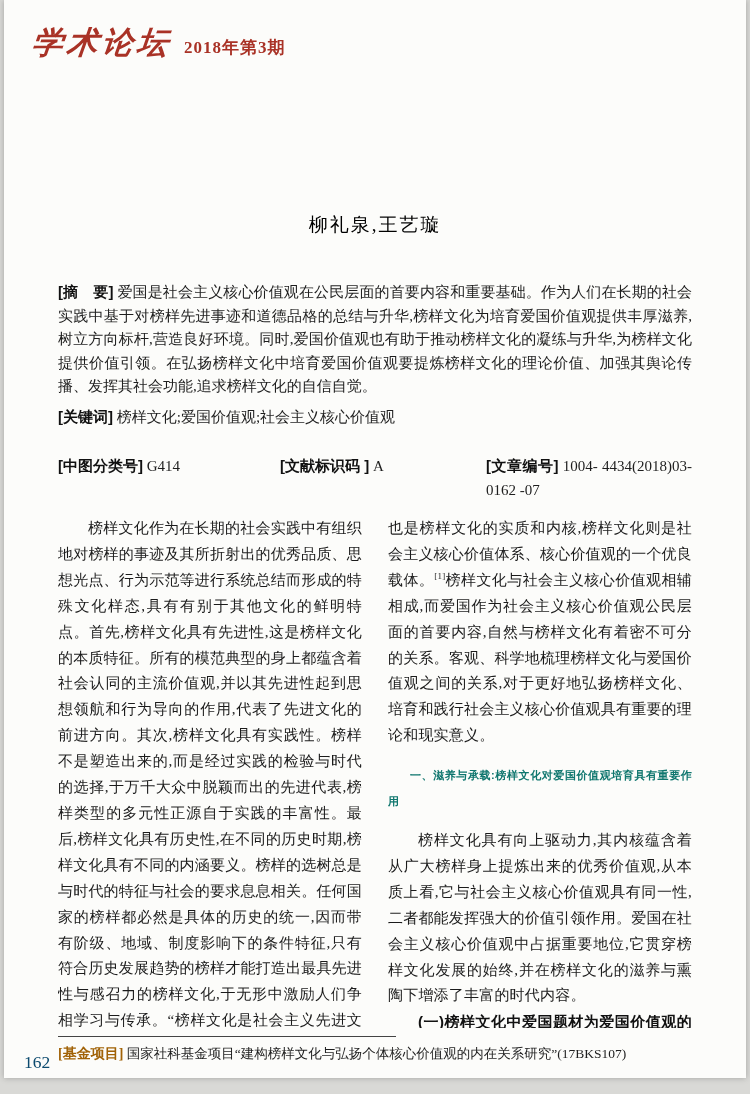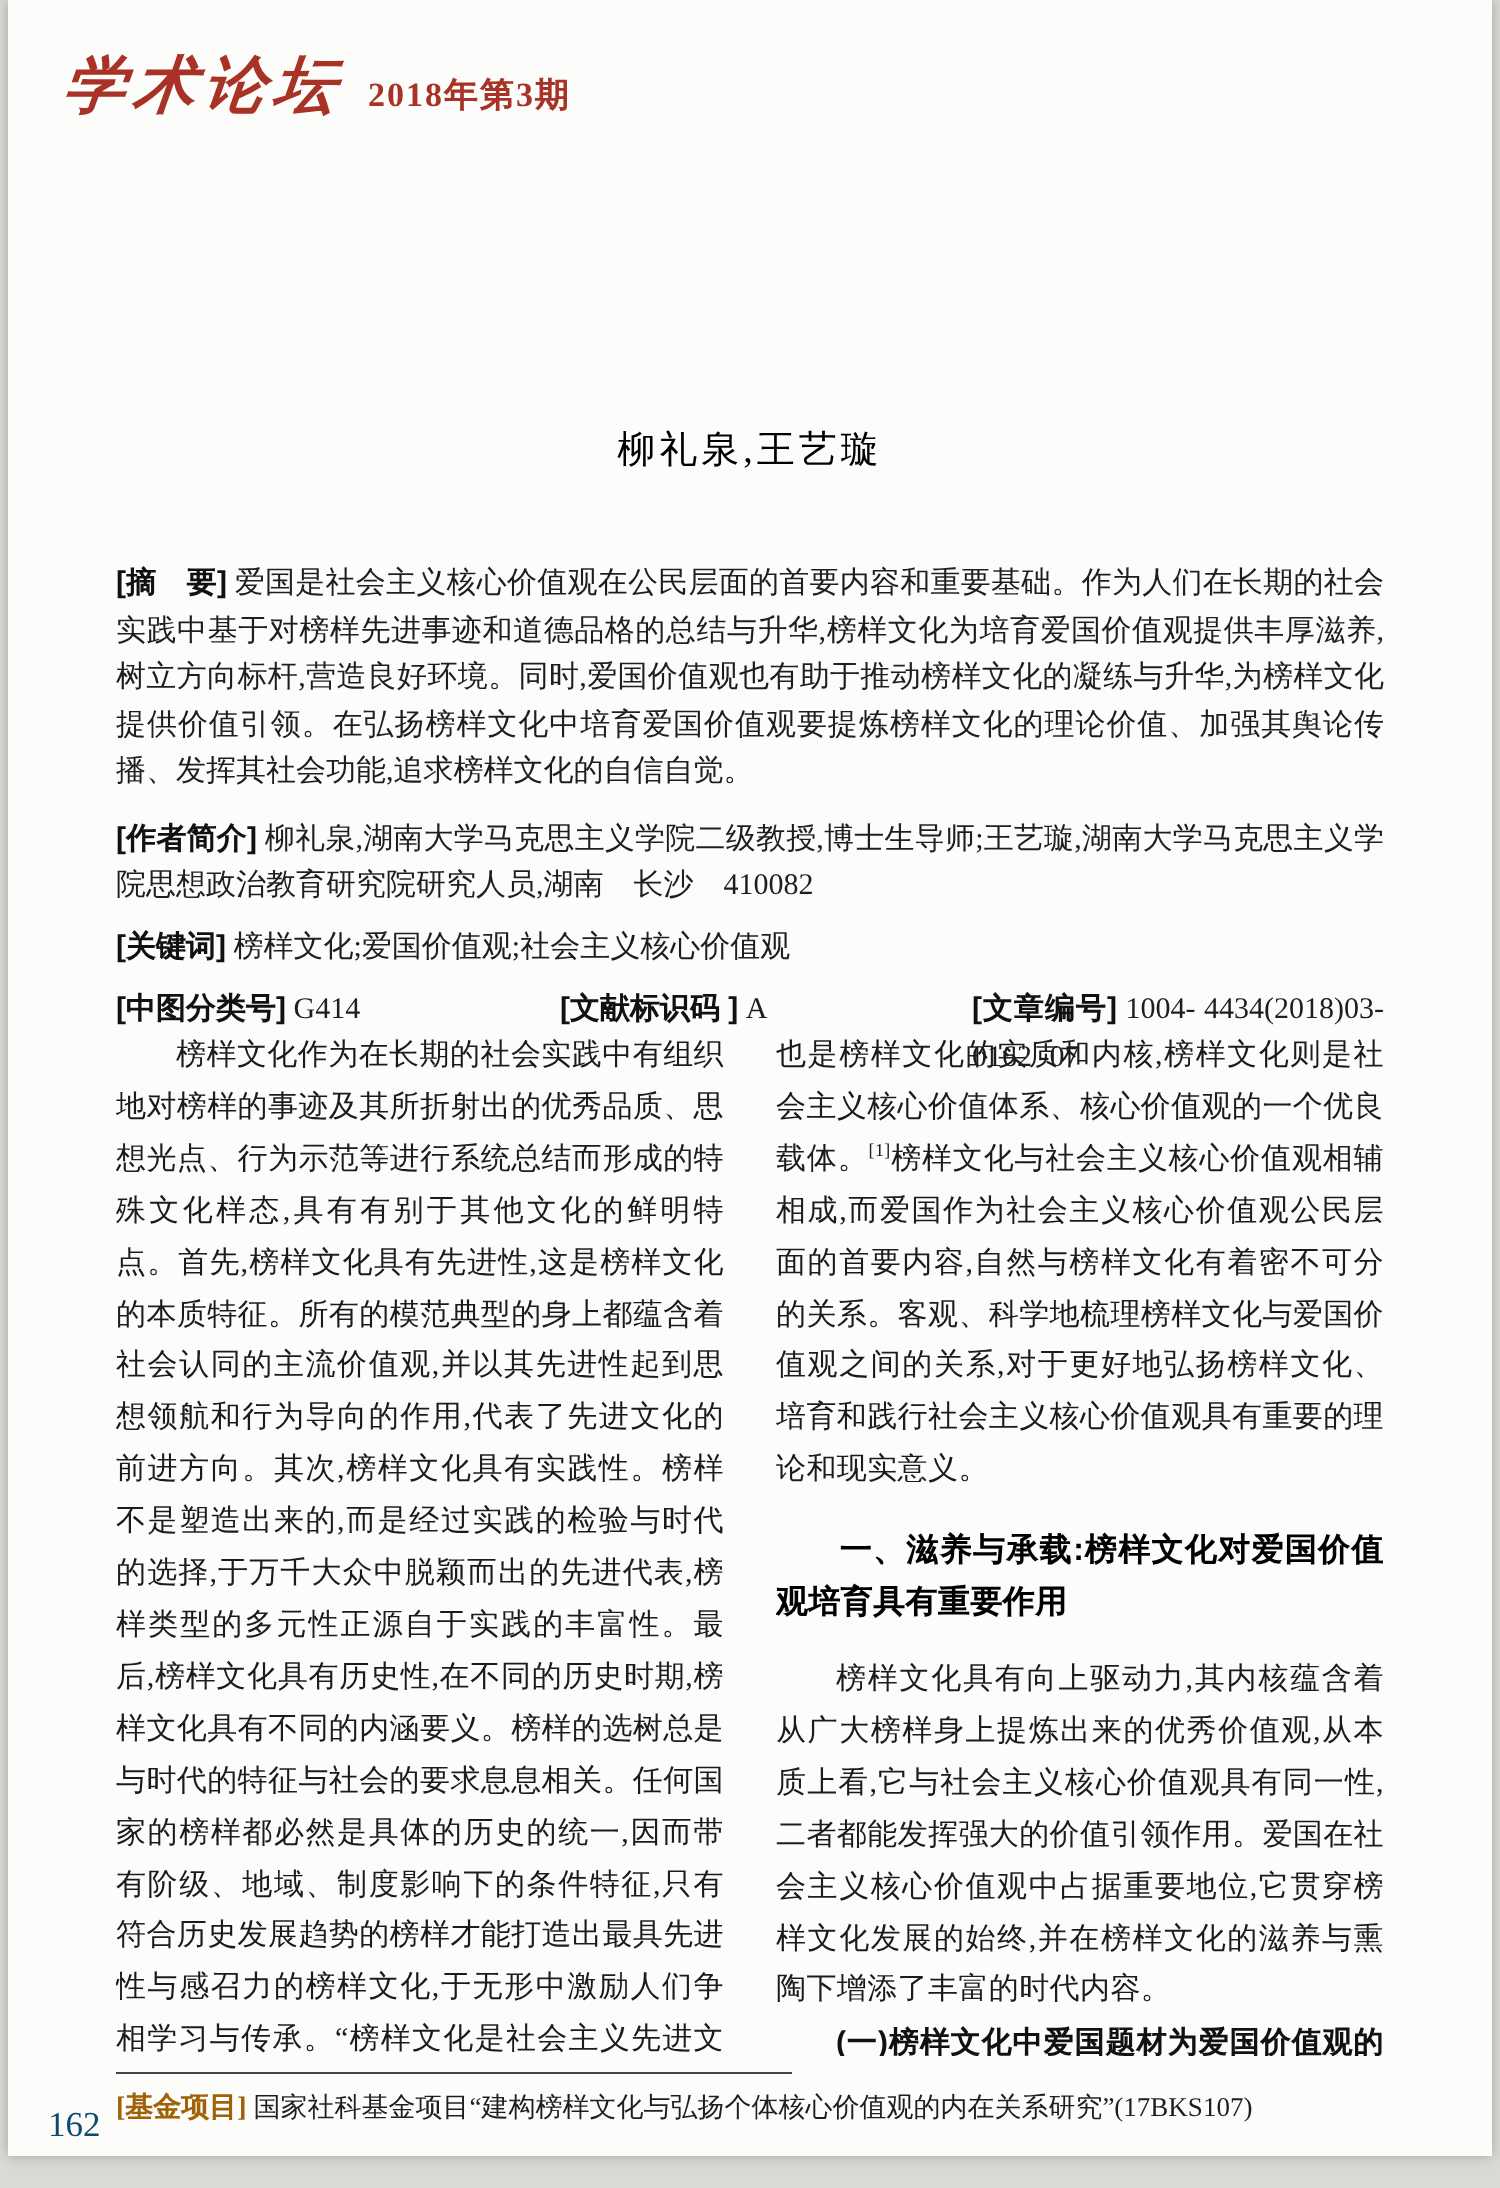--- a/index.html
+++ b/index.html
@@ -49,43 +49,43 @@
     font-size:15px;line-height:23.5px;text-align:justify;
   }
   .front .label{
     font-family:"Liberation Sans","DejaVu Sans",sans-serif;
     font-weight:bold;color:#111;
   }
   .abstract p{margin:0;text-indent:0;}
   .bio{margin-top:9px;}
   .keywords{margin-top:6px;}
   .clc-row{
-    margin-top:7px;display:flex;align-items:baseline;
+    margin-top:25px;display:flex;align-items:baseline;
   }
   .clc-row .seg1{width:222px;}
   .clc-row .seg2{width:206px;}
   .clc-row .seg3{flex:1;}
   
   .columns{
     position:absolute;left:54px;top:516px;width:634px;height:512px;
     display:flex;gap:26px;
   }
   .col{
     width:304px;height:512px;overflow:hidden;
     font-size:15px;line-height:25.9px;text-align:justify;
     letter-spacing:.2px;color:#1b1b1b;
   }
   .col p{margin:0;}
   .indent{text-indent:2em;}
   .section-heading{
     font-family:"Liberation Sans","DejaVu Sans",sans-serif;
-    font-weight:bold;color:#000000;
+    font-weight:bold;color:#0f766e;
     text-indent:2em;
     margin:14px 0 13px 0 !important;
-    font-size:16px;
+    font-size:11px;
   }
   .sub-heading{
     font-family:"Liberation Sans","DejaVu Sans",sans-serif;
     font-weight:bold;color:#111;
     text-indent:2em;
   }
   sup.refmark{font-size:9px;line-height:0;}
   
   .footnote-rule{
     position:absolute;left:54px;top:1036px;width:338px;height:0;
@@ -113,23 +113,20 @@
     <span class="journal-logo" style="color: rgb(169, 50, 38);">学术论坛</span>
     <span class="journal-issue" style="color: rgb(169, 50, 38);">2018年第3期</span>
   </div>
 
   <div class="article-authors">柳礼泉,王艺璇</div>
 
   <div class="front">
     <div class="abstract">
       <p><span class="label">[摘　要]</span> <span>爱国是社会主义核心价值观在公民层面的首要内容和重要基础。作为人们在长期的社会实践中基于对榜样先进事迹和道德品格的总结与升华,榜样文化为培育爱国价值观提供丰厚滋养,树立方向标杆,营造良好环境。同时,爱国价值观也有助于推动榜样文化的凝练与升华,为榜样文化提供价值引领。在弘扬榜样文化中培育爱国价值观要提炼榜样文化的理论价值、加强其舆论传播、发挥其社会功能,追求榜样文化的自信自觉。</span></p>
     </div>
-    <div class="bio">
-      <p style="margin:0;"><span class="label">[作者简介]</span> <span>柳礼泉,湖南大学马克思主义学院二级教授,博士生导师;王艺璇,湖南大学马克思主义学院思想政治教育研究院研究人员,湖南　长沙　410082</span></p>
-    </div>
     <div class="keywords">
       <p style="margin:0;"><span class="label">[关键词]</span> <span>榜样文化;爱国价值观;社会主义核心价值观</span></p>
     </div>
     <div class="clc-row">
       <span class="seg1"><span class="label">[中图分类号]</span> <span>G414</span></span>
       <span class="seg2"><span class="label">[文献标识码 ]</span> <span>A</span></span>
       <span class="seg3"><span class="label">[文章编号]</span> <span>1004- 4434(2018)03- 0162 -07</span></span>
     </div>
   </div>
 

